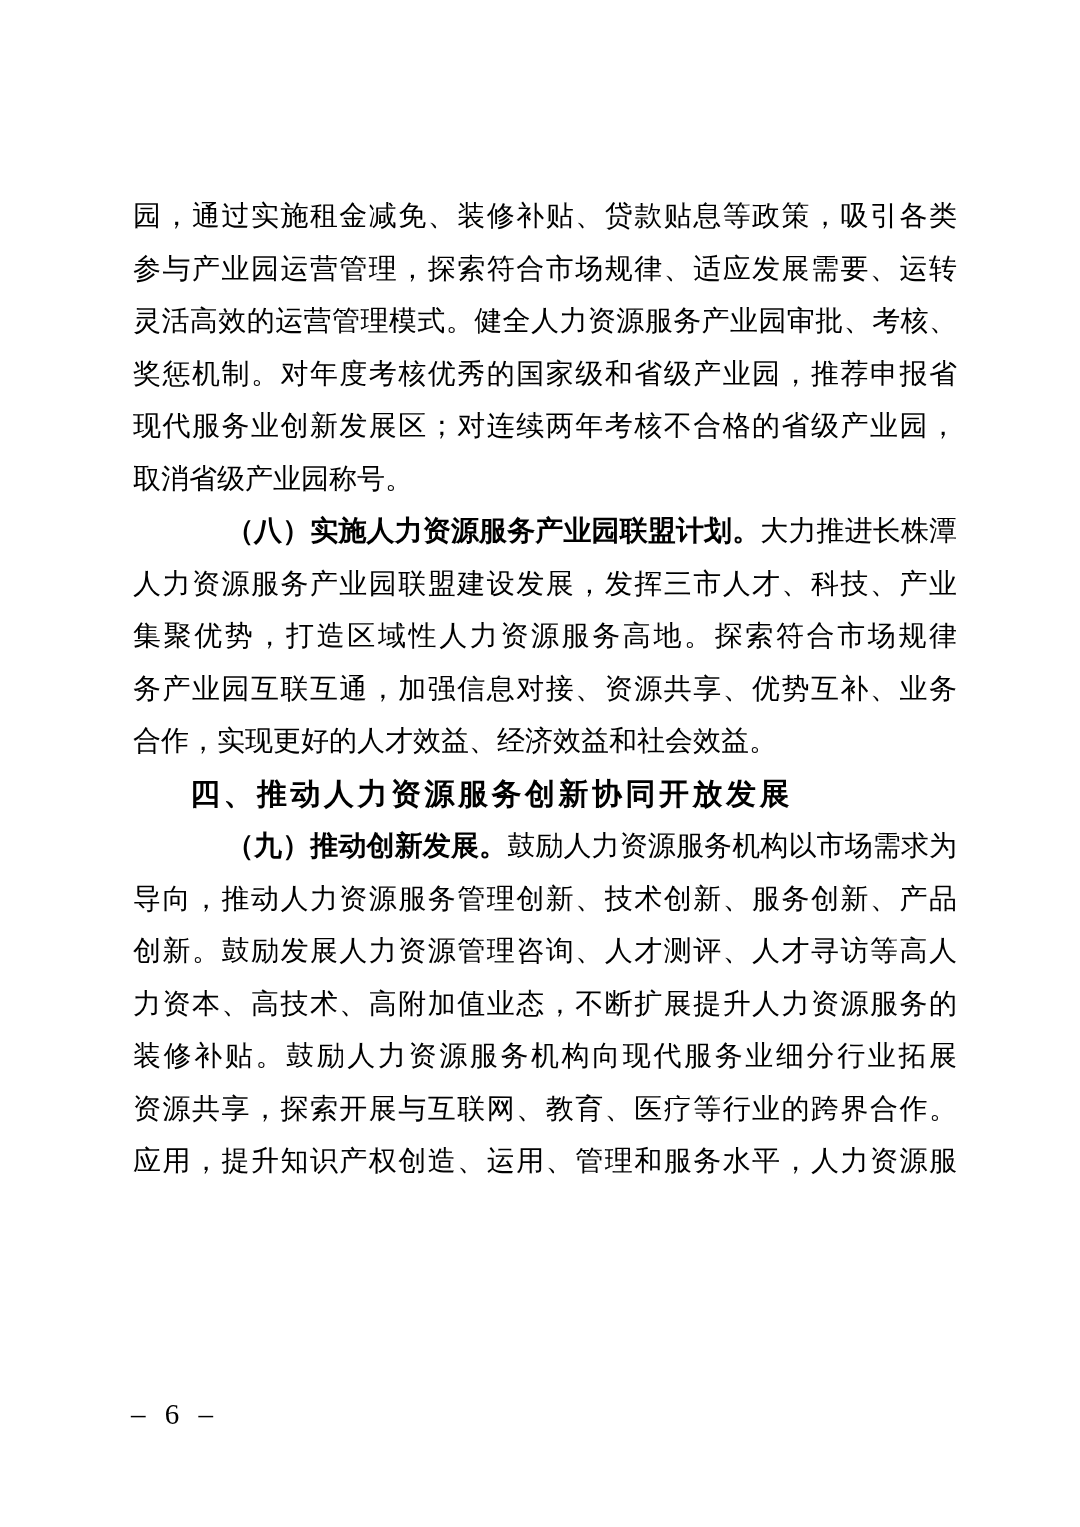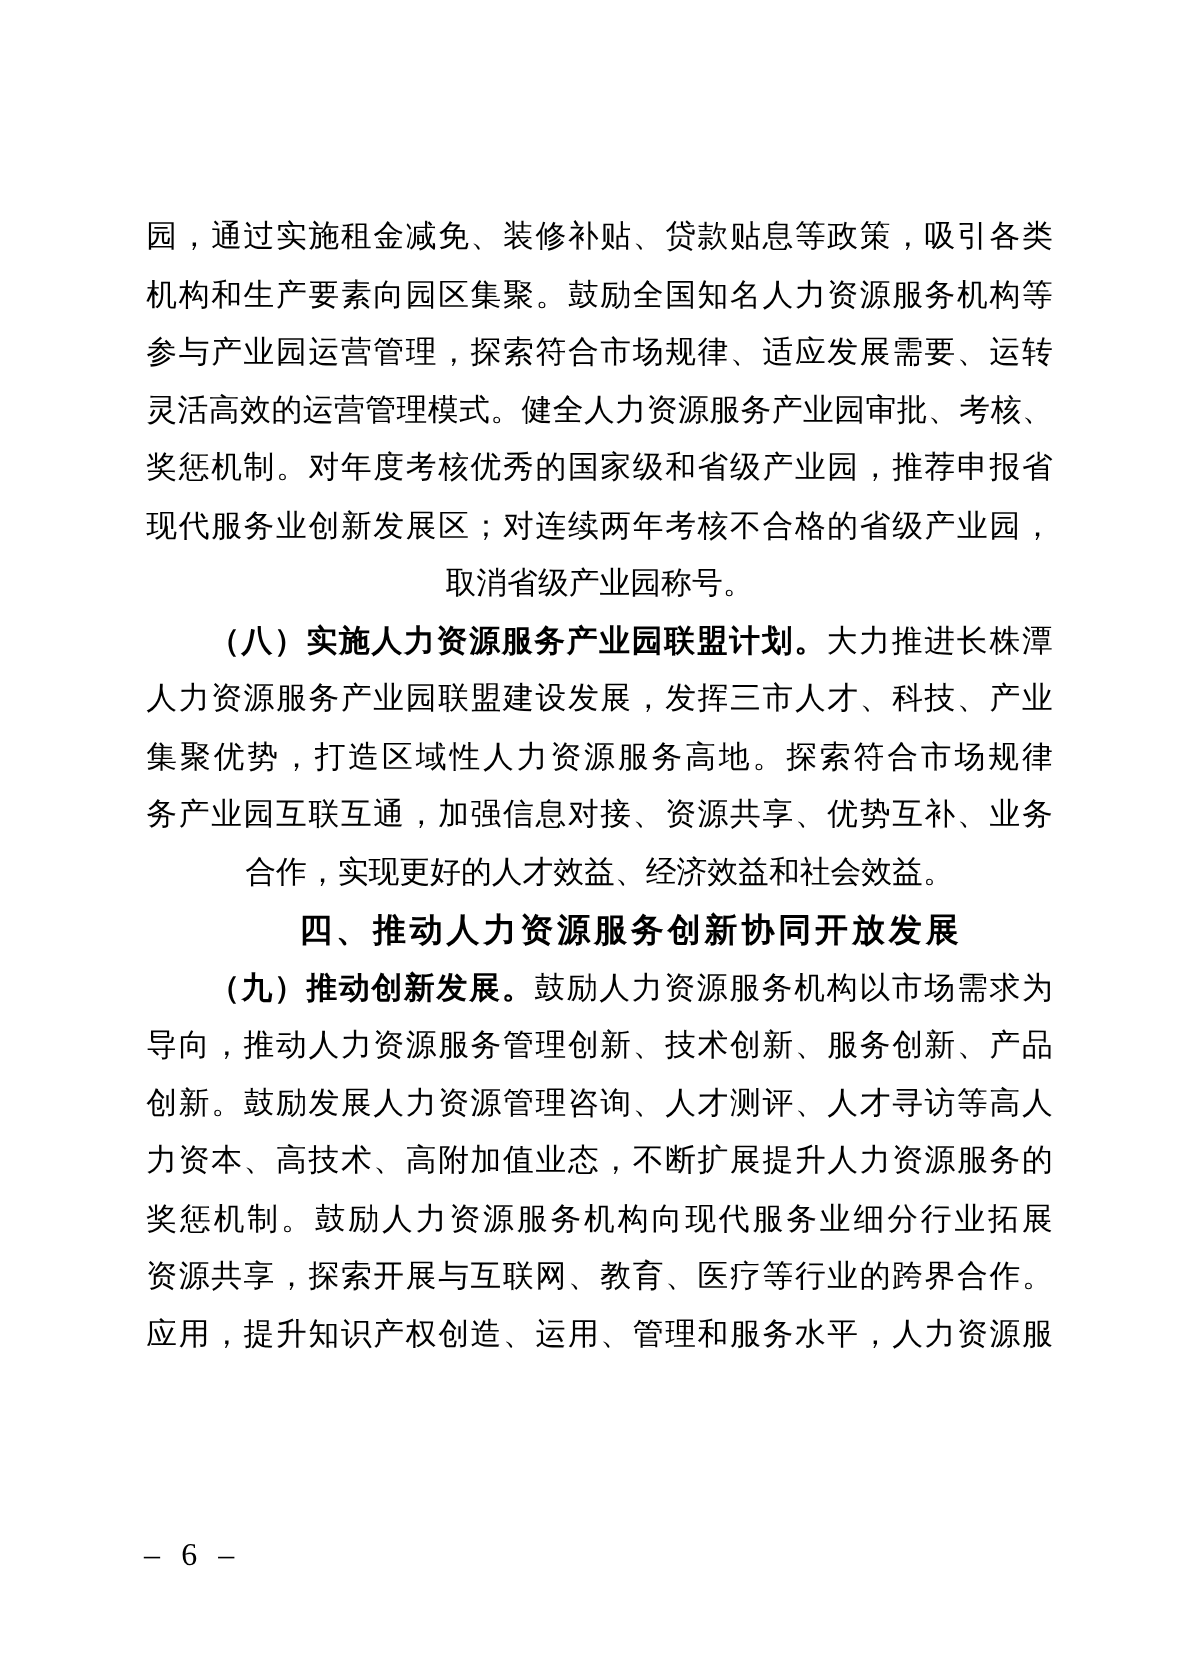--- a/index.html
+++ b/index.html
@@ -21,32 +21,33 @@
     left: 133px;
     top: 190px;
     width: 824px;
   }
   .line {
     margin: 0;
     padding: 0;
     height: 52.5px;
     line-height: 52.5px;
     font-size: 28px;
-    text-align: center;
+    text-align: left;
     white-space: normal;
   }
   .line.justify {
     text-align: justify;
     text-align-last: justify;
   }
   .line.indent {
     text-indent: 57px;
   }
   .line .lead {
     font-weight: bold;
+    margin-left: 36px;
   }
   .line.heading .rest {
     font-family: Liberation Serif, serif;
     font-weight: bold;
     font-size: 30px;
     letter-spacing: 3.5px;
   }
   .page-footer {
     position: absolute;
     left: 131px;
@@ -56,36 +57,35 @@
     font-family: "Liberation Serif", "DejaVu Serif", serif;
   }
 </style>
 </head>
 <body>
 
 <div class="page">
 
   <div class="text-block">
       <p class="line justify"><span class="rest">园，通过实施租金减免、装修补贴、贷款贴息等政策，吸引各类</span></p>
-      <p class="line justify"><span class="rest">机构和生产要素向园区集聚。鼓励全国知名人力资源服务机构等</span></p>
       <p class="line justify"><span class="rest">参与产业园运营管理，探索符合市场规律、适应发展需要、运转</span></p>
       <p class="line justify"><span class="rest">灵活高效的运营管理模式。健全人力资源服务产业园审批、考核、</span></p>
       <p class="line justify"><span class="rest">奖惩机制。对年度考核优秀的国家级和省级产业园，推荐申报省</span></p>
       <p class="line justify"><span class="rest">现代服务业创新发展区；对连续两年考核不合格的省级产业园，</span></p>
       <p class="line"><span class="rest">取消省级产业园称号。</span></p>
       <p class="line indent justify"><span class="lead">（八）实施人力资源服务产业园联盟计划。</span><span class="rest">大力推进长株潭</span></p>
       <p class="line justify"><span class="rest">人力资源服务产业园联盟建设发展，发挥三市人才、科技、产业</span></p>
       <p class="line justify"><span class="rest">集聚优势，打造区域性人力资源服务高地。探索符合市场规律</span></p>
       <p class="line justify"><span class="rest">务产业园互联互通，加强信息对接、资源共享、优势互补、业务</span></p>
       <p class="line"><span class="rest">合作，实现更好的人才效益、经济效益和社会效益。</span></p>
       <p class="line heading indent"><span class="rest">四、推动人力资源服务创新协同开放发展</span></p>
       <p class="line indent justify"><span class="lead">（九）推动创新发展。</span><span class="rest">鼓励人力资源服务机构以市场需求为</span></p>
       <p class="line justify"><span class="rest">导向，推动人力资源服务管理创新、技术创新、服务创新、产品</span></p>
       <p class="line justify"><span class="rest">创新。鼓励发展人力资源管理咨询、人才测评、人才寻访等高人</span></p>
       <p class="line justify"><span class="rest">力资本、高技术、高附加值业态，不断扩展提升人力资源服务的</span></p>
-      <p class="line justify"><span class="rest">奖惩机制。鼓励人力资源服务机构向现代服务业细分行业拓展</span></p>
+      <p class="line justify"><span class="rest">装修补贴。鼓励人力资源服务机构向现代服务业细分行业拓展</span></p>
       <p class="line justify"><span class="rest">资源共享，探索开展与互联网、教育、医疗等行业的跨界合作。</span></p>
       <p class="line justify"><span class="rest">应用，提升知识产权创造、运用、管理和服务水平，人力资源服</span></p>
     </div>
 
   <div class="page-footer">– 6 –</div>
 
 </div>
 
 </body></html>

